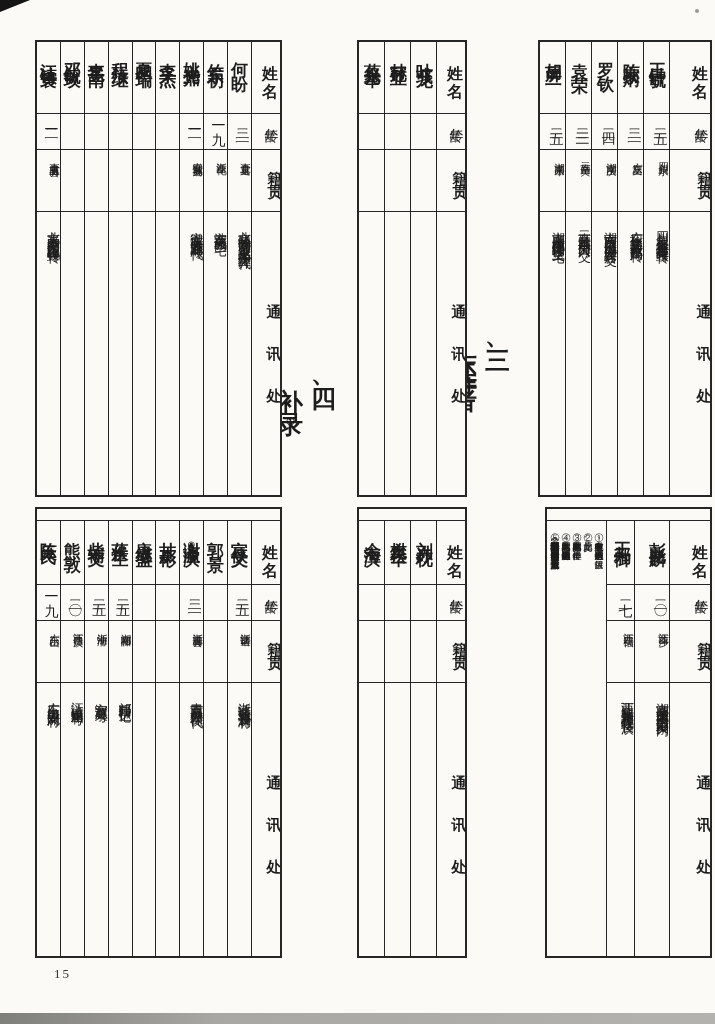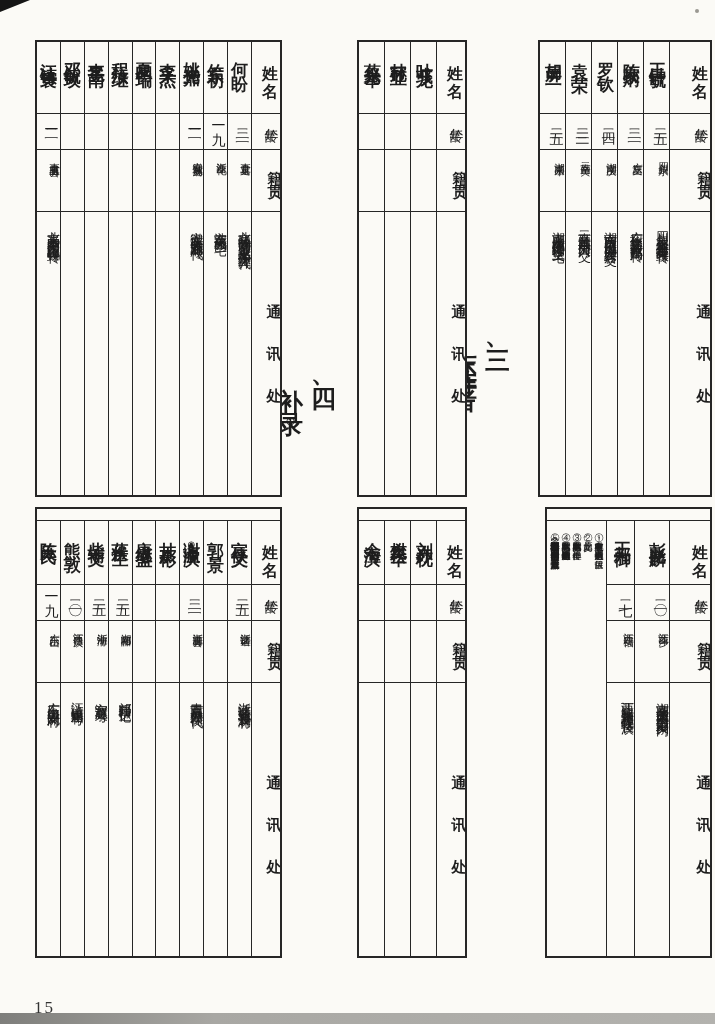--- a/index.html
+++ b/index.html
@@ -33,21 +33,21 @@
   
   .fn{writing-mode:vertical-rl;text-orientation:upright;height:100%;padding:5px 2px 2px 1px;box-sizing:border-box;}
   .fn .fnote{font-size:9px;line-height:11px;letter-spacing:0;}
   
   .secthead{position:absolute;width:44px;writing-mode:vertical-rl;text-orientation:upright;
             font-size:25px;font-weight:600;text-align:left;}
   .s-gap3{display:block;height:16px;} .s-gap4{display:block;height:95px;}
   .sp1{letter-spacing:9px;} .sp2{letter-spacing:9px;} .sp4{letter-spacing:24px;}
   .headnote{font-size:10px;letter-spacing:0;}
   
-  #pagenum{position:absolute;left:34px;top:966px;font-size:17px;color:#333;letter-spacing:2px;margin-top:32px;}
+  #pagenum{position:absolute;left:54px;top:966px;font-size:13px;color:#333;letter-spacing:2px;}
   .edge-bottom{position:absolute;left:0;top:1013px;width:715px;height:11px;
                background:linear-gradient(90deg,#7e7e7b,#a8a7a3 30%,#b3b2ae);}
   .wedge{position:absolute;left:0;top:0;width:30px;height:12px;background:#151515;
          clip-path:polygon(0 0,100% 0,0 100%);}
   .speck{position:absolute;width:4px;height:4px;border-radius:50%;background:#9a9892;}
 </style>
 </head>
 <body>
 
 <div id="page">

